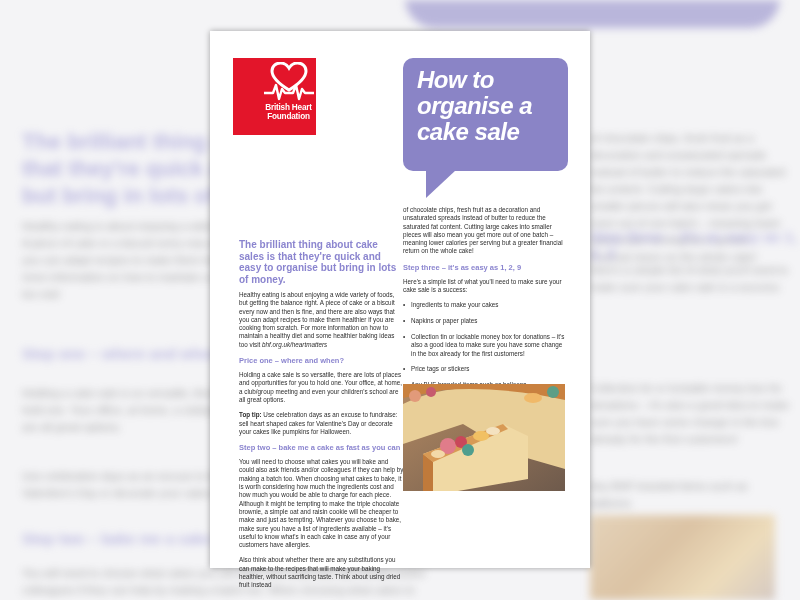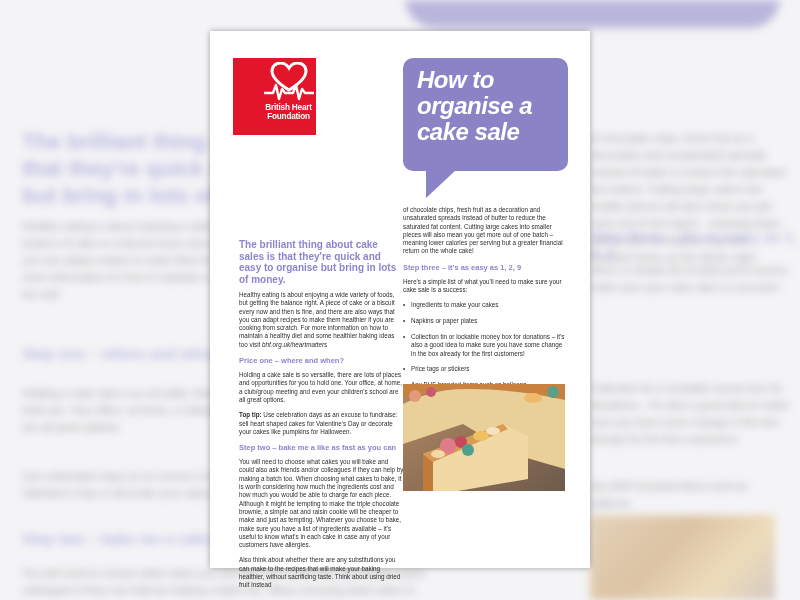--- a/index.html
+++ b/index.html
@@ -129,21 +129,21 @@
       <span>Healthy eating is about enjoying a wide variety of foods, but getting the balance right. A piece of cake or a biscuit every now and then is fine, and there are also ways that you can adapt recipes to make them healthier if you are cooking from scratch. For more information on how to maintain a healthy diet and some healthier baking ideas too visit</span>
       <span class="link">bhf.org.uk/heartmatters</span>
     </p>
 
     <div class="step-heading">Price one – where and when?</div>
     <p class="body">Holding a cake sale is so versatile, there are lots of places and opportunities for you to hold one. Your office, at home, a club/group meeting and even your children's school are all great options.</p>
     <p class="body">
       <span class="tip-label">Top tip:</span><span> Use celebration days as an excuse to fundraise: sell heart shaped cakes for Valentine's Day or decorate your cakes like pumpkins for Halloween.</span>
     </p>
 
-    <div class="step-heading">Step two – bake me a like as fast as you can</div>
+    <div class="step-heading">Step two – bake me a cake as fast as you can</div>
     <p class="body">You will need to choose what cakes you will bake and could also ask friends and/or colleagues if they can help by making a batch too. When choosing what cakes to bake, it is worth considering how much the ingredients cost and how much you would be able to charge for each piece. Although it might be tempting to make the triple chocolate brownie, a simple oat and raisin cookie will be cheaper to make and just as tempting. Whatever you choose to bake, make sure you have a list of ingredients available – it's useful to know what's in each cake in case any of your customers have allergies.</p>
     <p class="body">Also think about whether there are any substitutions you can make to the recipes that will make your baking healthier, without sacrificing taste. Think about using dried fruit instead</p>
   </div>
 
   <div class="col col-right">
     <p class="body">of chocolate chips, fresh fruit as a decoration and unsaturated spreads instead of butter to reduce the saturated fat content. Cutting large cakes into smaller pieces will also mean you get more out of one batch – meaning lower calories per serving but a greater financial return on the whole cake!</p>
 
     <div class="step-heading">Step three – it's as easy as 1, 2, 9</div>
     <p class="body">Here's a simple list of what you'll need to make sure your cake sale is a success:</p>
     <ul class="list">

